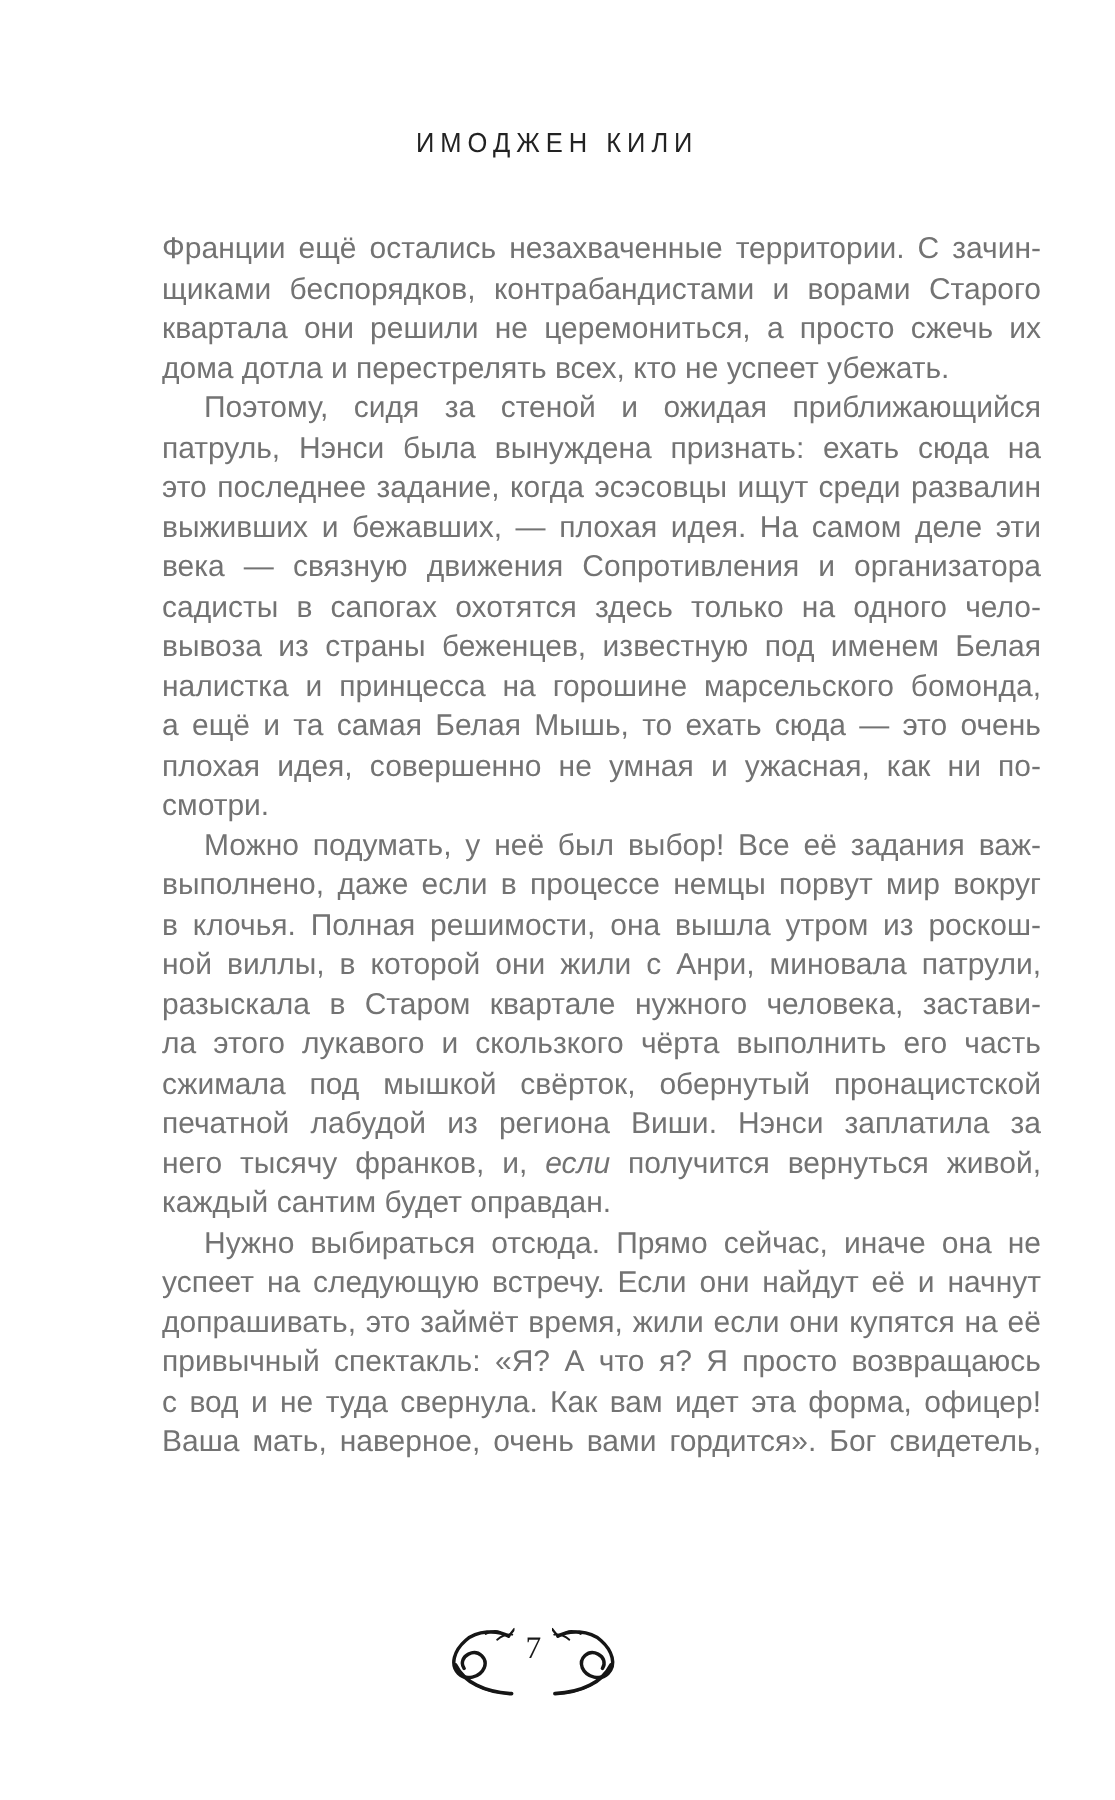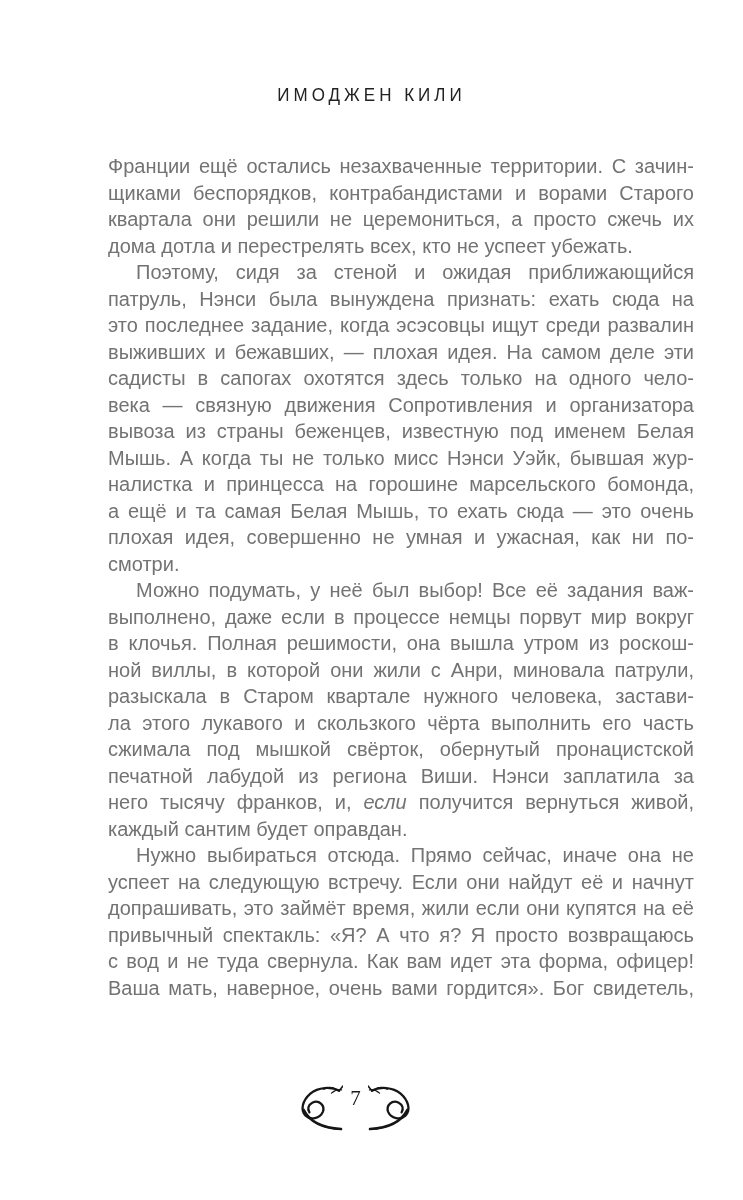--- a/index.html
+++ b/index.html
@@ -81,24 +81,23 @@
         <div class="line">Франции ещё остались незахваченные территории. С зачин-</div>
         <div class="line">щиками беспорядков, контрабандистами и ворами Старого</div>
         <div class="line">квартала они решили не церемониться, а просто сжечь их</div>
         <div class="line flush">дома дотла и перестрелять всех, кто не успеет убежать.</div>
       </div>
       <div class="para">
         <div class="line indent">Поэтому, сидя за стеной и ожидая приближающийся</div>
         <div class="line">патруль, Нэнси была вынуждена признать: ехать сюда на</div>
         <div class="line">это последнее задание, когда эсэсовцы ищут среди развалин</div>
         <div class="line">выживших и бежавших, — плохая идея. На самом деле эти</div>
+        <div class="line">века — связную движения Сопротивления и организатора</div>
         <div class="line">садисты в сапогах охотятся здесь только на одного чело-</div>
-        <div class="line">века — связную движения Сопротивления и организатора</div>
         <div class="line">вывоза из страны беженцев, известную под именем Белая</div>
-        <div class="line">Мышь. А когда ты не только мисс Нэнси Уэйк, бывшая жур-</div>
         <div class="line">налистка и принцесса на горошине марсельского бомонда,</div>
         <div class="line">а ещё и та самая Белая Мышь, то ехать сюда — это очень</div>
         <div class="line">плохая идея, совершенно не умная и ужасная, как ни по-</div>
         <div class="line flush">смотри.</div>
       </div>
       <div class="para">
         <div class="line indent">Можно подумать, у неё был выбор! Все её задания важ-</div>
         <div class="line">выполнено, даже если в процессе немцы порвут мир вокруг</div>
         <div class="line">в клочья. Полная решимости, она вышла утром из роскош-</div>
         <div class="line">ной виллы, в которой они жили с Анри, миновала патрули,</div>

